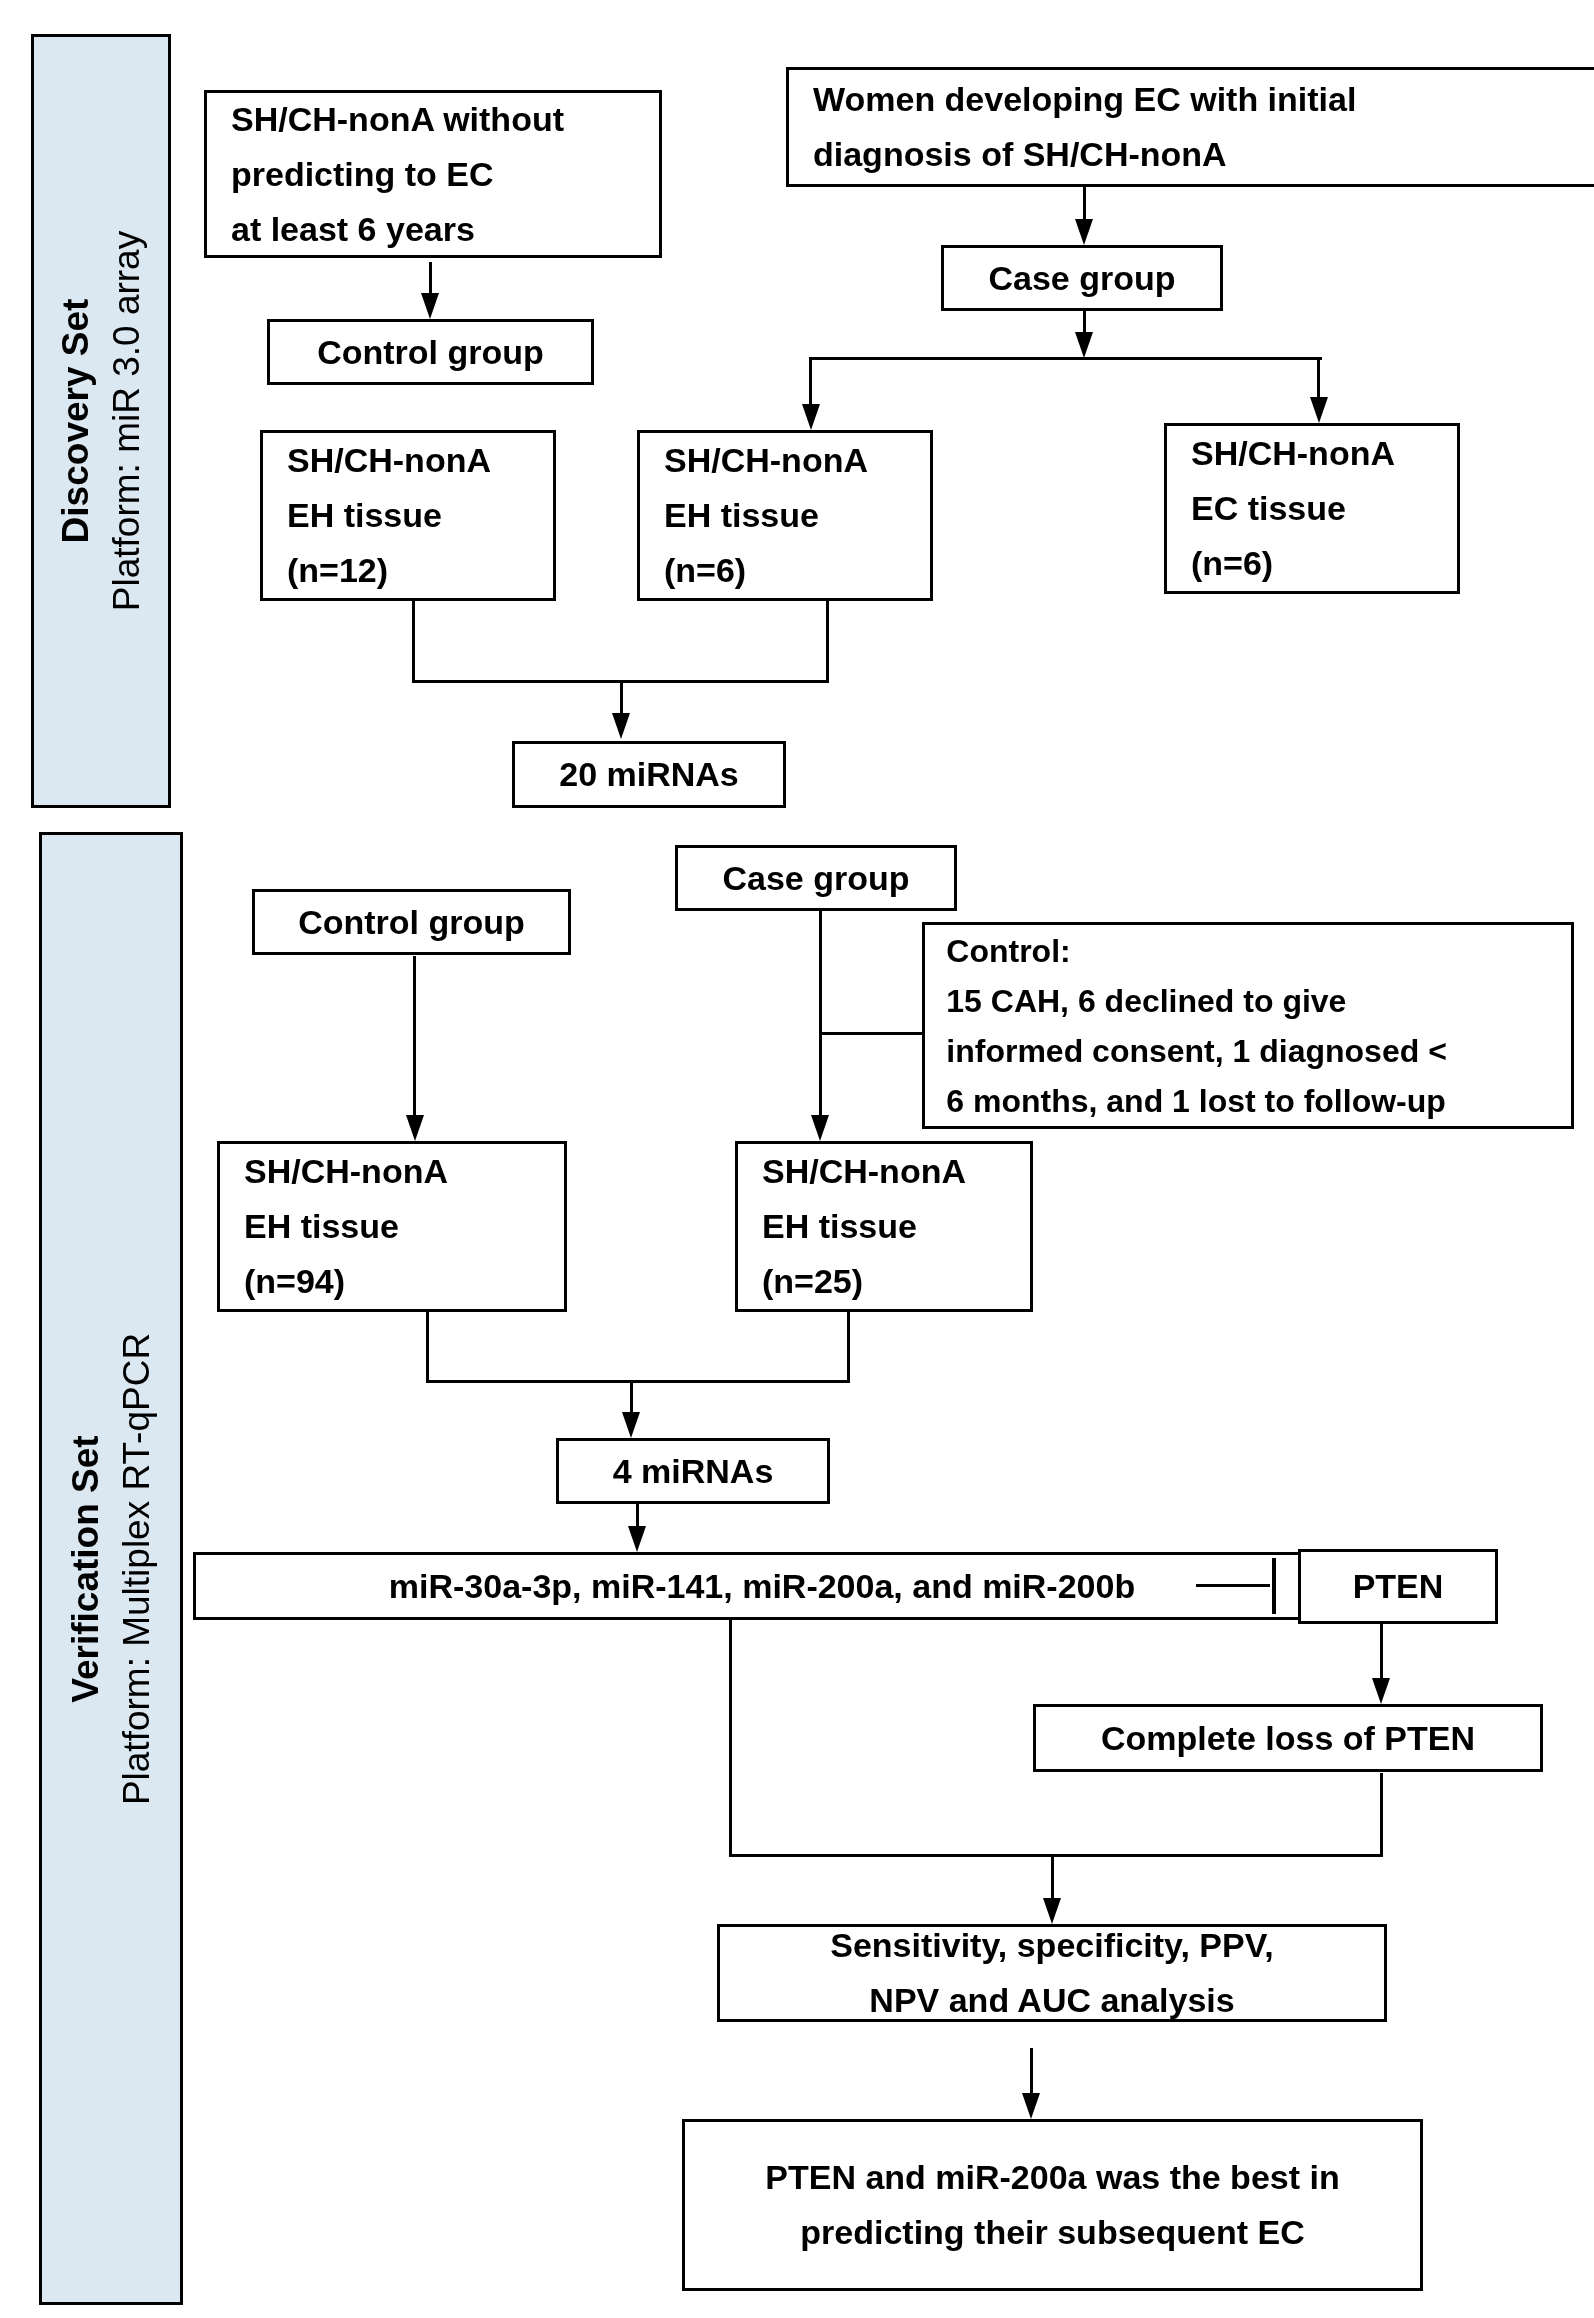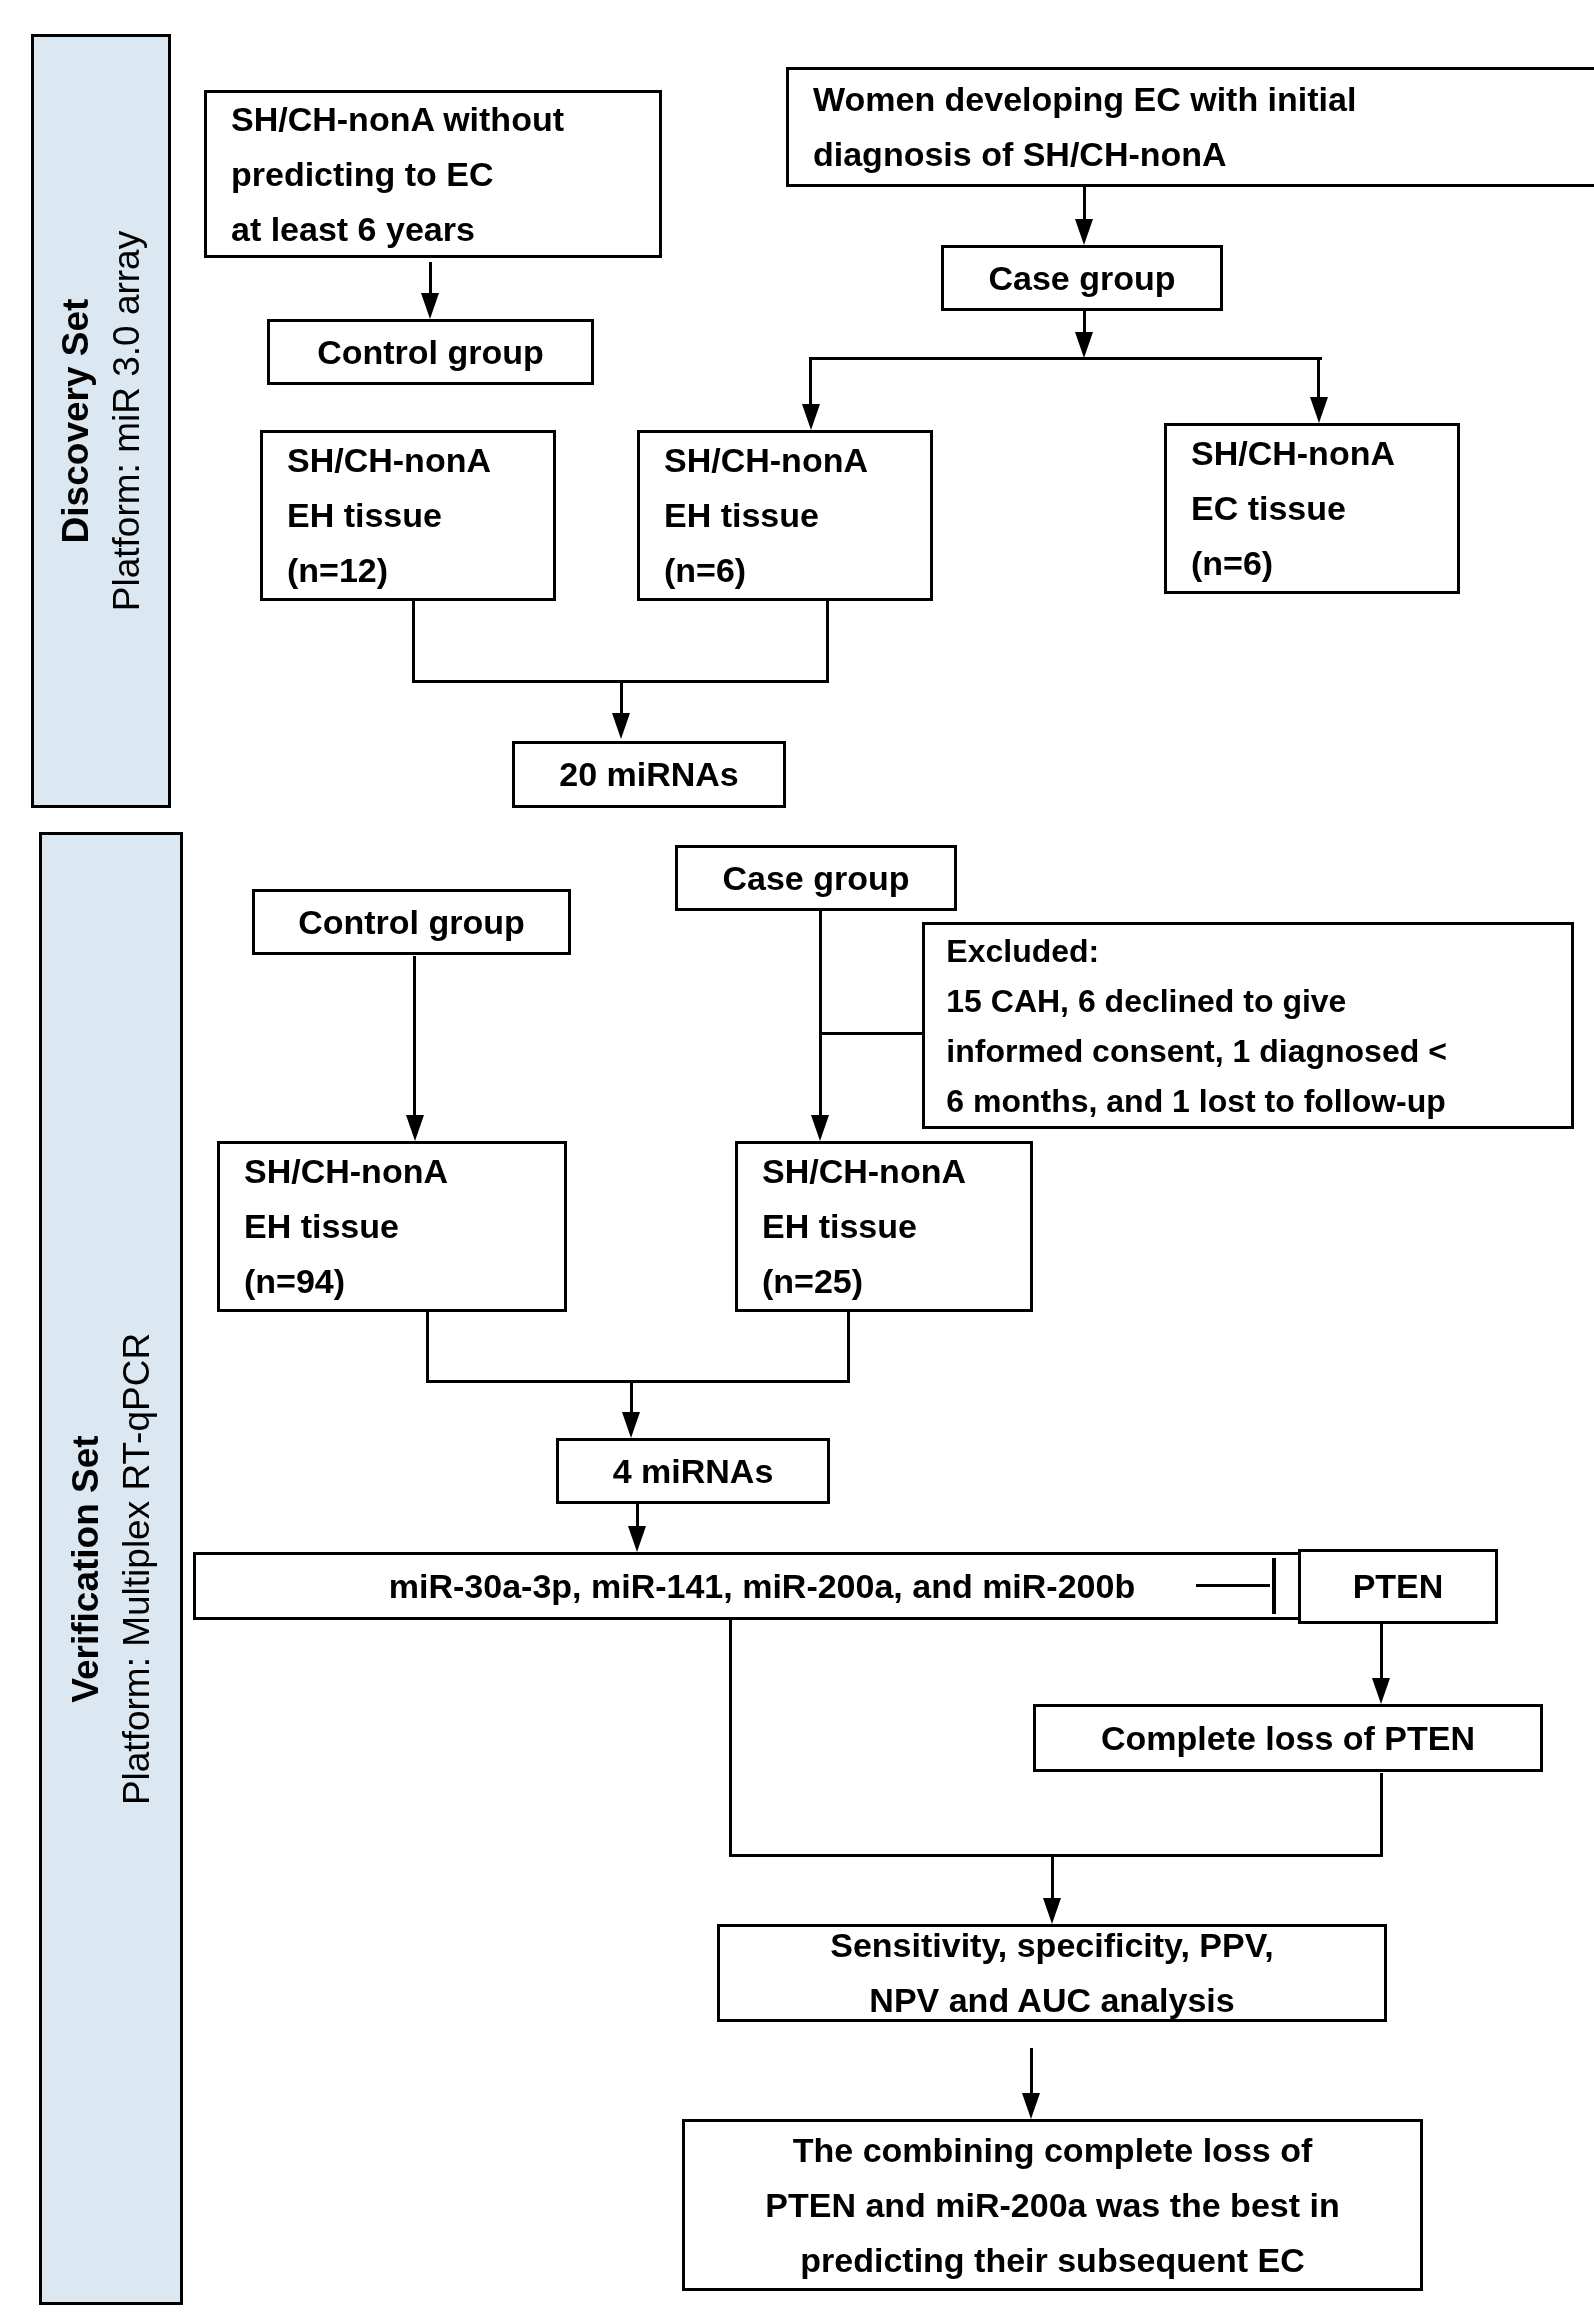--- a/index.html
+++ b/index.html
@@ -84,21 +84,21 @@
 
   <div class="box center" style="left:675px;top:845px;width:282px;height:66px">
     <div>Case group</div>
   </div>
 
   <div class="box center" style="left:252px;top:889px;width:319px;height:66px">
     <div>Control group</div>
   </div>
 
   <div class="box excl" style="left:922px;top:922px;width:652px;height:207px;align-items:flex-start;text-align:left">
-    <div>Excluded:</div>
+    <div>Control:</div>
     <div>15 CAH, 6 declined to give</div>
     <div>informed consent, 1 diagnosed &lt;</div>
     <div>6 months, and 1 lost to follow-up</div>
   </div>
 
   <div class="box leftal" style="left:217px;top:1141px;width:350px;height:171px">
     <div>SH/CH-nonA</div>
     <div>EH tissue</div>
     <div>(n=94)</div>
   </div>
@@ -124,21 +124,20 @@
   <div class="box center" style="left:1033px;top:1704px;width:510px;height:68px">
     <div>Complete loss of PTEN</div>
   </div>
 
   <div class="box center" style="left:717px;top:1924px;width:670px;height:98px">
     <div>Sensitivity, specificity, PPV,</div>
     <div>NPV and AUC analysis</div>
   </div>
 
   <div class="box center" style="left:682px;top:2119px;width:741px;height:172px">
-    <div>The combining complete loss of</div>
     <div>PTEN and miR-200a was the best in</div>
     <div>predicting their subsequent EC</div>
   </div>
 
   <div class="v" style="left:429px;top:262px;height:33px"></div>
   <div class="ah" style="left:421px;top:293px"></div>
 
   <div class="v" style="left:1083px;top:187px;height:34px"></div>
   <div class="ah" style="left:1075px;top:219px"></div>
 

